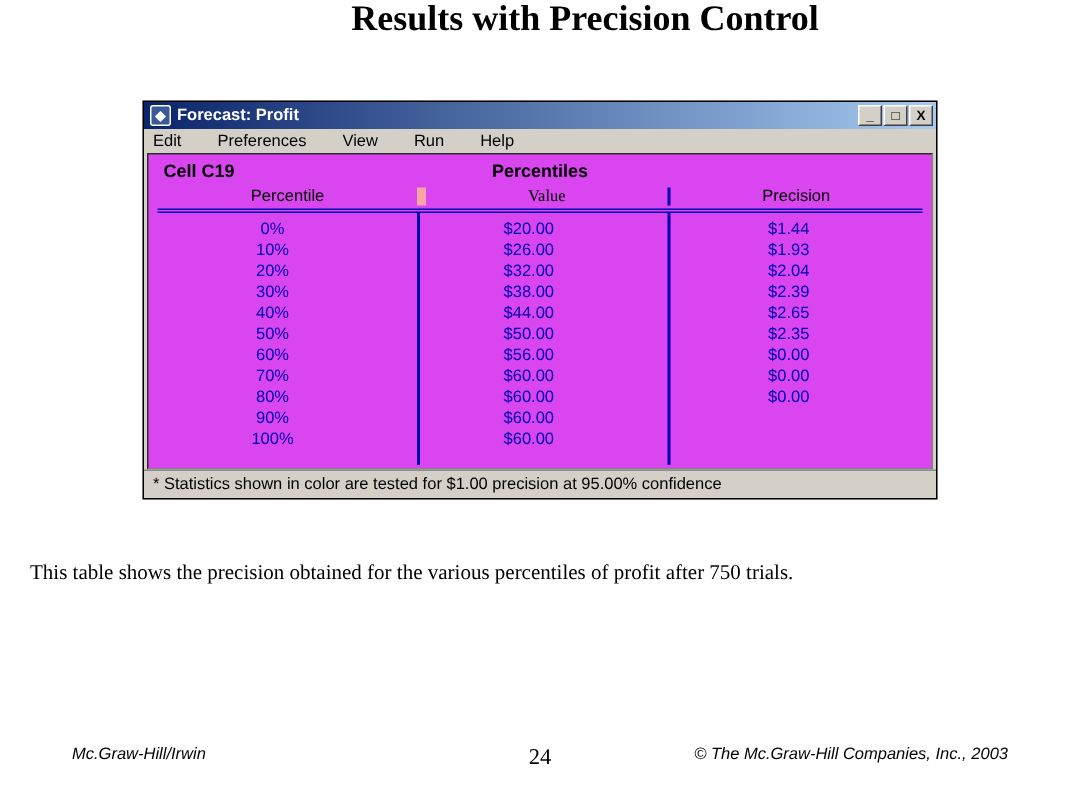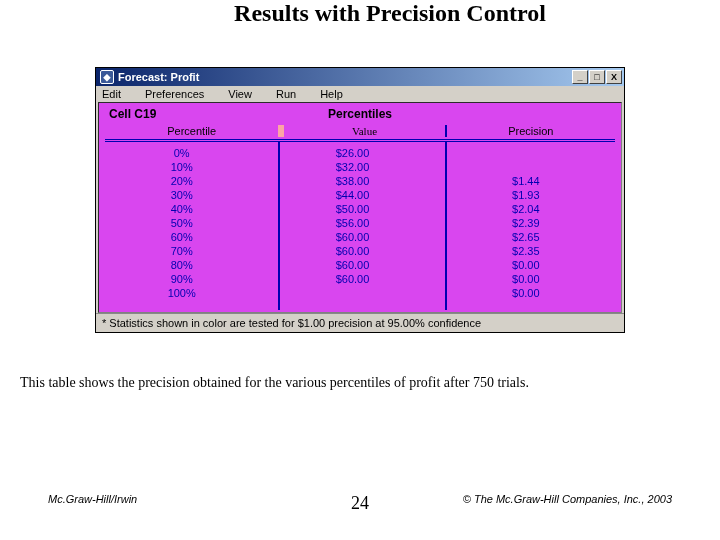--- a/index.html
+++ b/index.html
@@ -88,21 +88,21 @@
     padding: 2px 0;
   }
   .ch { text-align: center; font-size: 11px; }
   .ch1 { flex: 0 0 34%; }
   .ch2 { flex: 0 0 33%; border-left: 6px solid #fca5a5; border-right: 2px solid #0000b0; font-family: Liberation Serif, serif; }
   .ch3 { flex: 0 0 33%; }
   .data-wrap { display: flex; }
   .col { display: flex; flex-direction: column; padding: 4px 0 10px; }
   .col1 { flex: 0 0 34%; }
   .col2 { flex: 0 0 33%; border-left: 2px solid #0000b0; border-right: 2px solid #0000b0; }
-  .col3 { flex: 0 0 33%; justify-content: flex-end; }
+  .col3 { flex: 0 0 33%; }
   .col div { text-align: center; font-size: 11px; line-height: 14px; color: #0000b0; }
   .col1 div { padding-right: 20px; }
   .col2 div { padding-right: 20px; }
   .col3 div { padding-right: 10px; }
   .footnote-bar {
     border-top: 1px solid #888;
     background: #d4d0c8;
     padding: 3px 6px;
     font-size: 11px;
   }
@@ -114,21 +114,21 @@
     position: absolute;
     bottom: 26px;
     left: 0; right: 0;
     display: flex;
     font-size: 11px;
     font-family: Verdana, Arial, sans-serif;
     font-style: italic;
     padding: 0 48px;
   }
   .footer-left { flex: 1; }
-  .footer-mid { flex: 0 0 80px; text-align: center; font-style: normal; font-family: "Times New Roman"; font-size: 18px; }
+  .footer-mid { flex: 0 0 80px; text-align: center; font-style: normal; font-family: "Times New Roman"; font-size: 15px; }
   .footer-right { flex: 1; text-align: right; }
 </style>
 </head>
 <body>
 
 <div class="slide-title">Results with Precision Control</div>
 
 <div class="win">
   <div class="titlebar">
     <div class="titlebar-icon">◆</div>
@@ -165,20 +165,21 @@
         <div>30%</div>
         <div>40%</div>
         <div>50%</div>
         <div>60%</div>
         <div>70%</div>
         <div>80%</div>
         <div>90%</div>
         <div>100%</div>
       </div>
       <div class="col col2">
+        <div>$20.00</div>
         <div>$26.00</div>
         <div>$32.00</div>
         <div>$38.00</div>
         <div>$44.00</div>
         <div>$50.00</div>
         <div>$56.00</div>
         <div>$60.00</div>
         <div>$60.00</div>
         <div>$60.00</div>
         <div>$60.00</div>

